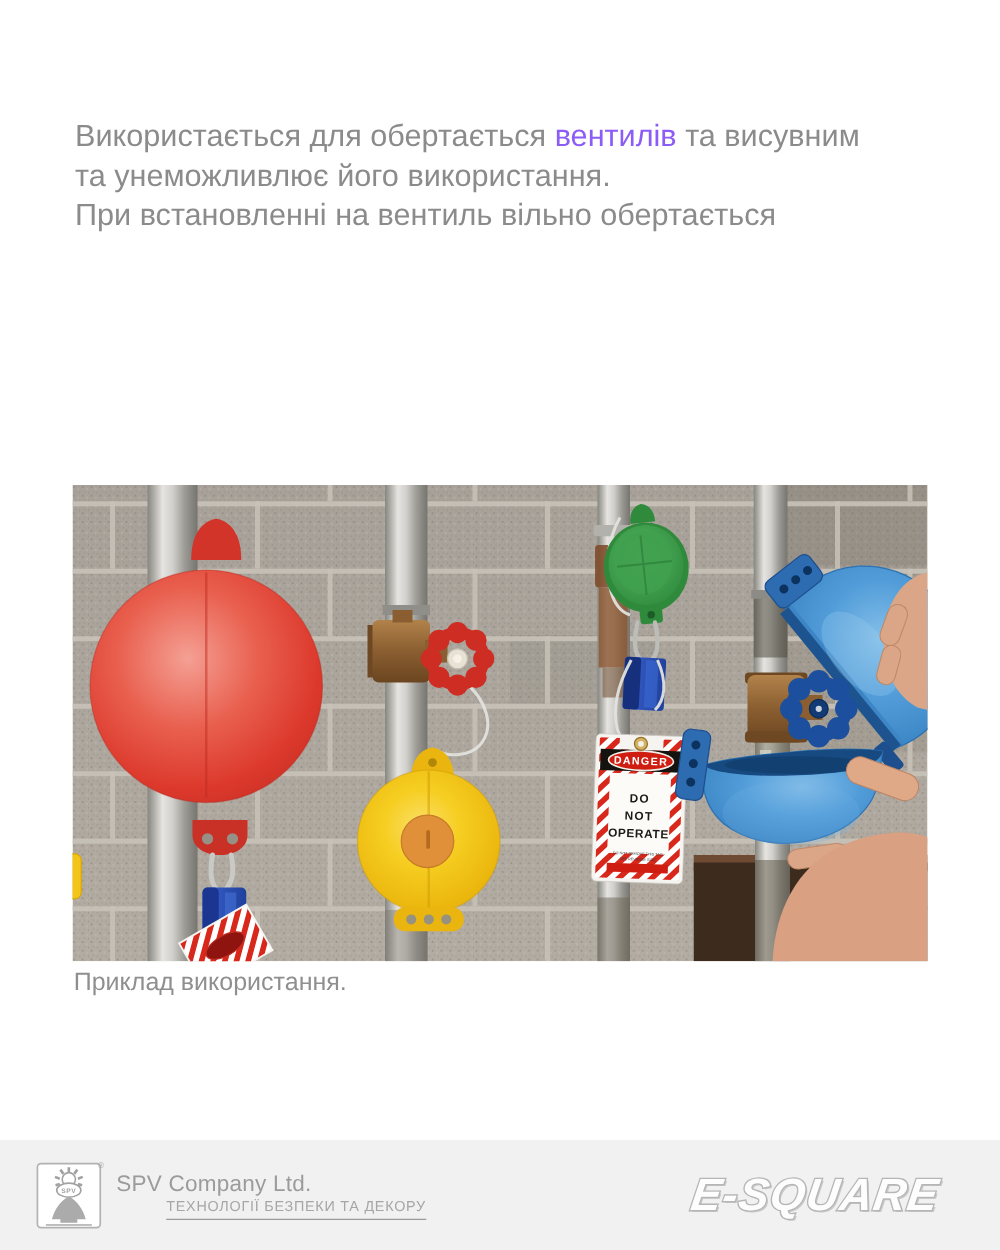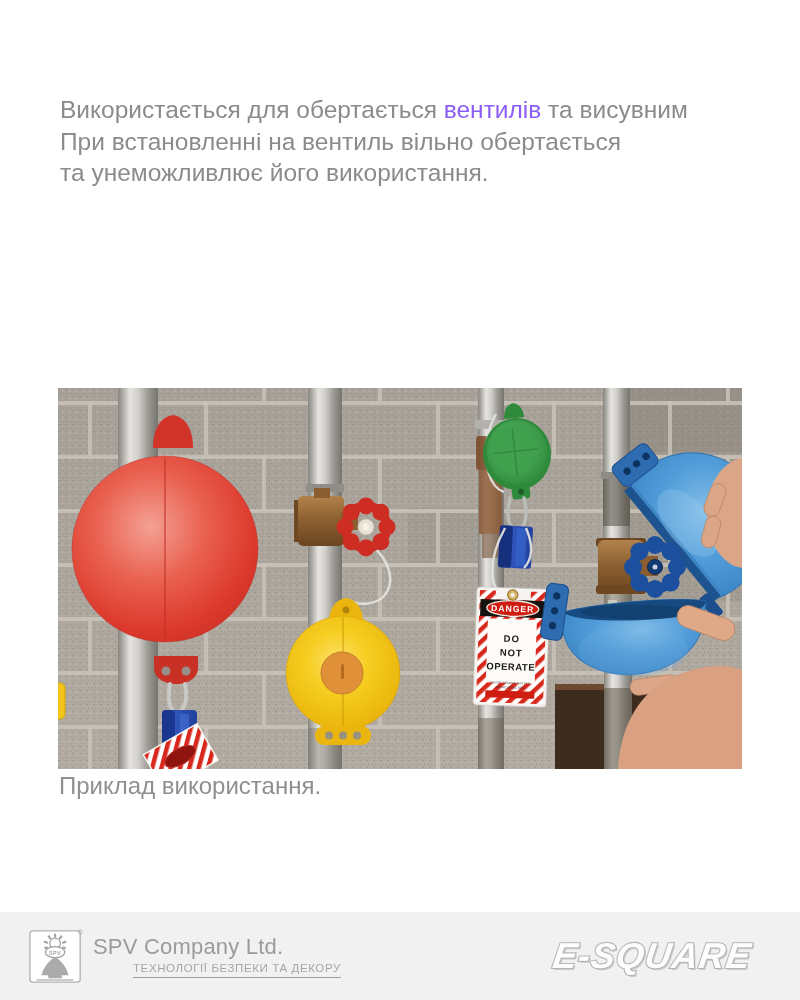--- a/index.html
+++ b/index.html
@@ -15,46 +15,46 @@
   }
   .intro b{font-weight:400;color:#8b5cf6;}
   
   .photo{
     position:absolute;left:58px;top:388px;width:684px;height:381px;
   }
   .photo svg{display:block;width:684px;height:381px;}
   
   .caption{
     position:absolute;left:59px;top:771px;
-    font-size:24px;line-height:30px;color:#8f8f8f;
+    font-size:20px;line-height:30px;color:#8f8f8f;
   }
   
   .footer{
     position:absolute;left:0;bottom:0;width:800px;height:88px;
     background:#f1f1f1;display:flex;align-items:center;
     justify-content:space-between;box-sizing:border-box;
     padding:0 30px 0 28px;
   }
   .spv-wrap{display:flex;align-items:center;gap:7px;}
   .spv-text{display:flex;flex-direction:column;}
-  .spv-name{font-size:22px;color:#9b9b9b;letter-spacing:.2px;}
+  .spv-name{font-size:18px;color:#9b9b9b;letter-spacing:.2px;}
   .spv-tagline{
     font-size:11.5px;color:#a6a6a6;letter-spacing:.6px;margin-top:2px;
     padding-bottom:3px;border-bottom:1px solid #9b9b9b;width:max-content;margin-left:40px;
   }
 </style>
 </head>
 <body>
 
 <div class="page">
 
   <div class="intro">
     <div><span>Використається для обертається </span><b>вентилів</b><span> та висувним</span></div>
+    <div>та унеможливлює його використання.</div>
     <div>При встановленні на вентиль вільно обертається</div>
-    <div>та унеможливлює його використання.</div>
   </div>
 
   <div class="photo">
   <svg viewBox="0 0 684 381" preserveAspectRatio="none">
     <defs>
       <linearGradient id="wallG" x1="0" y1="0" x2="0" y2="1">
         <stop offset="0" stop-color="#a7a199"></stop>
             <stop offset="1" stop-color="#b2aca3"></stop>
       </linearGradient>
       <pattern id="speck" width="7" height="7" patternUnits="userSpaceOnUse">

